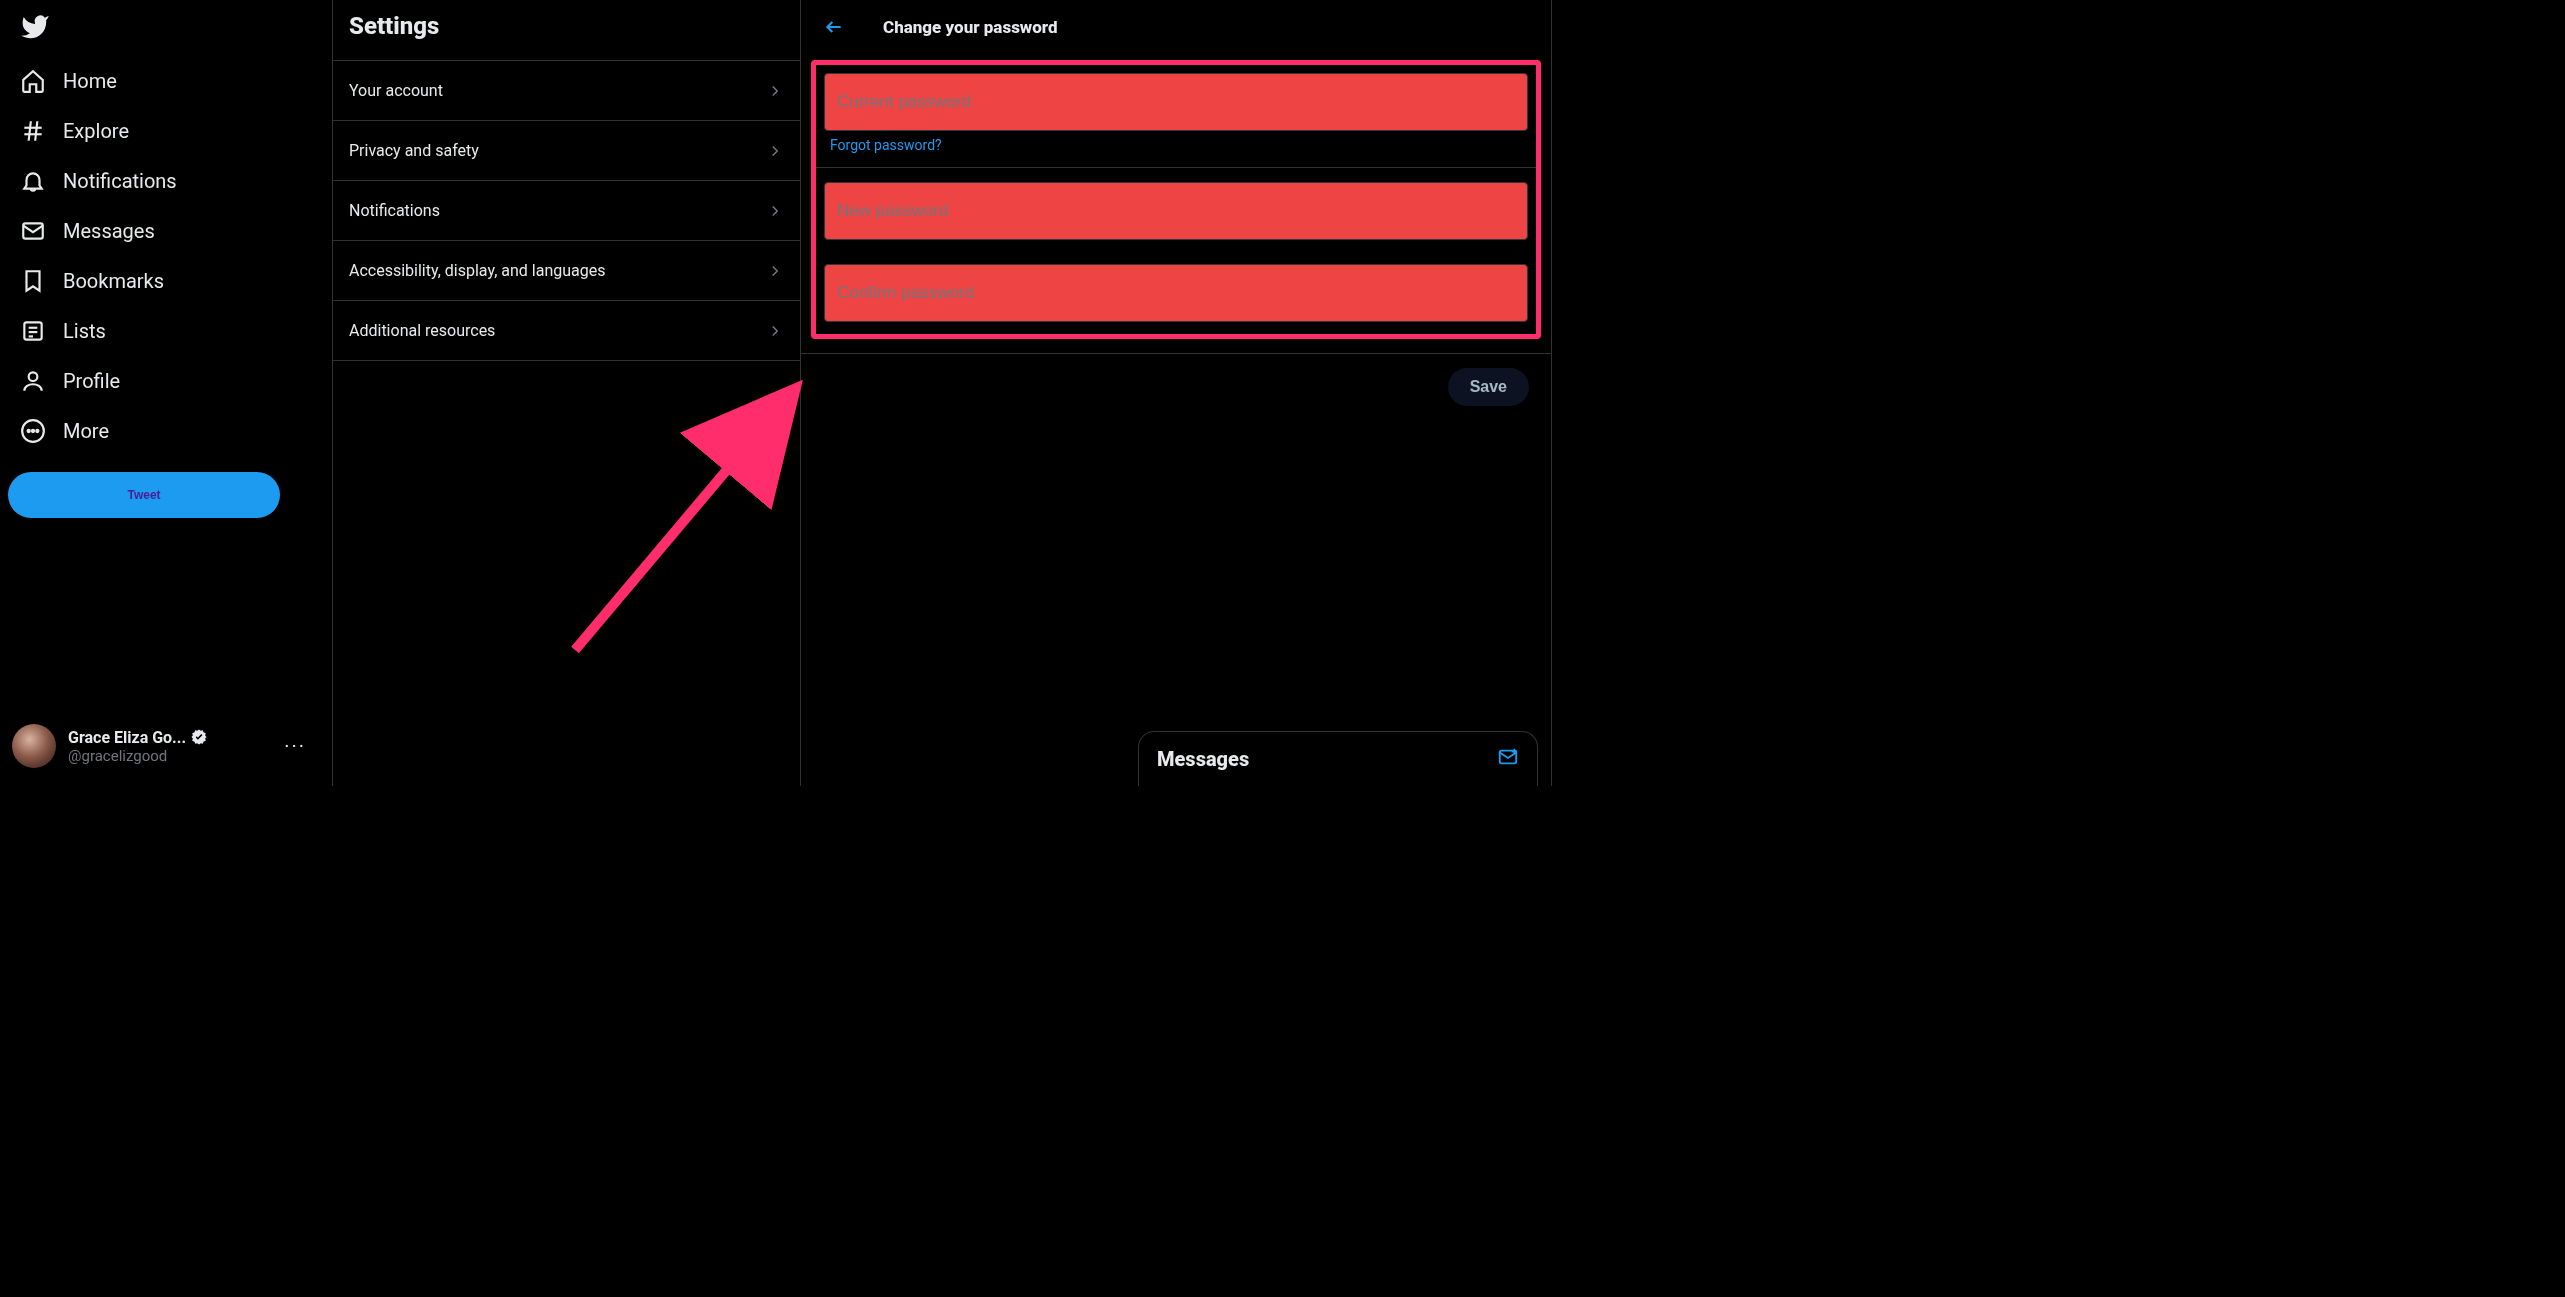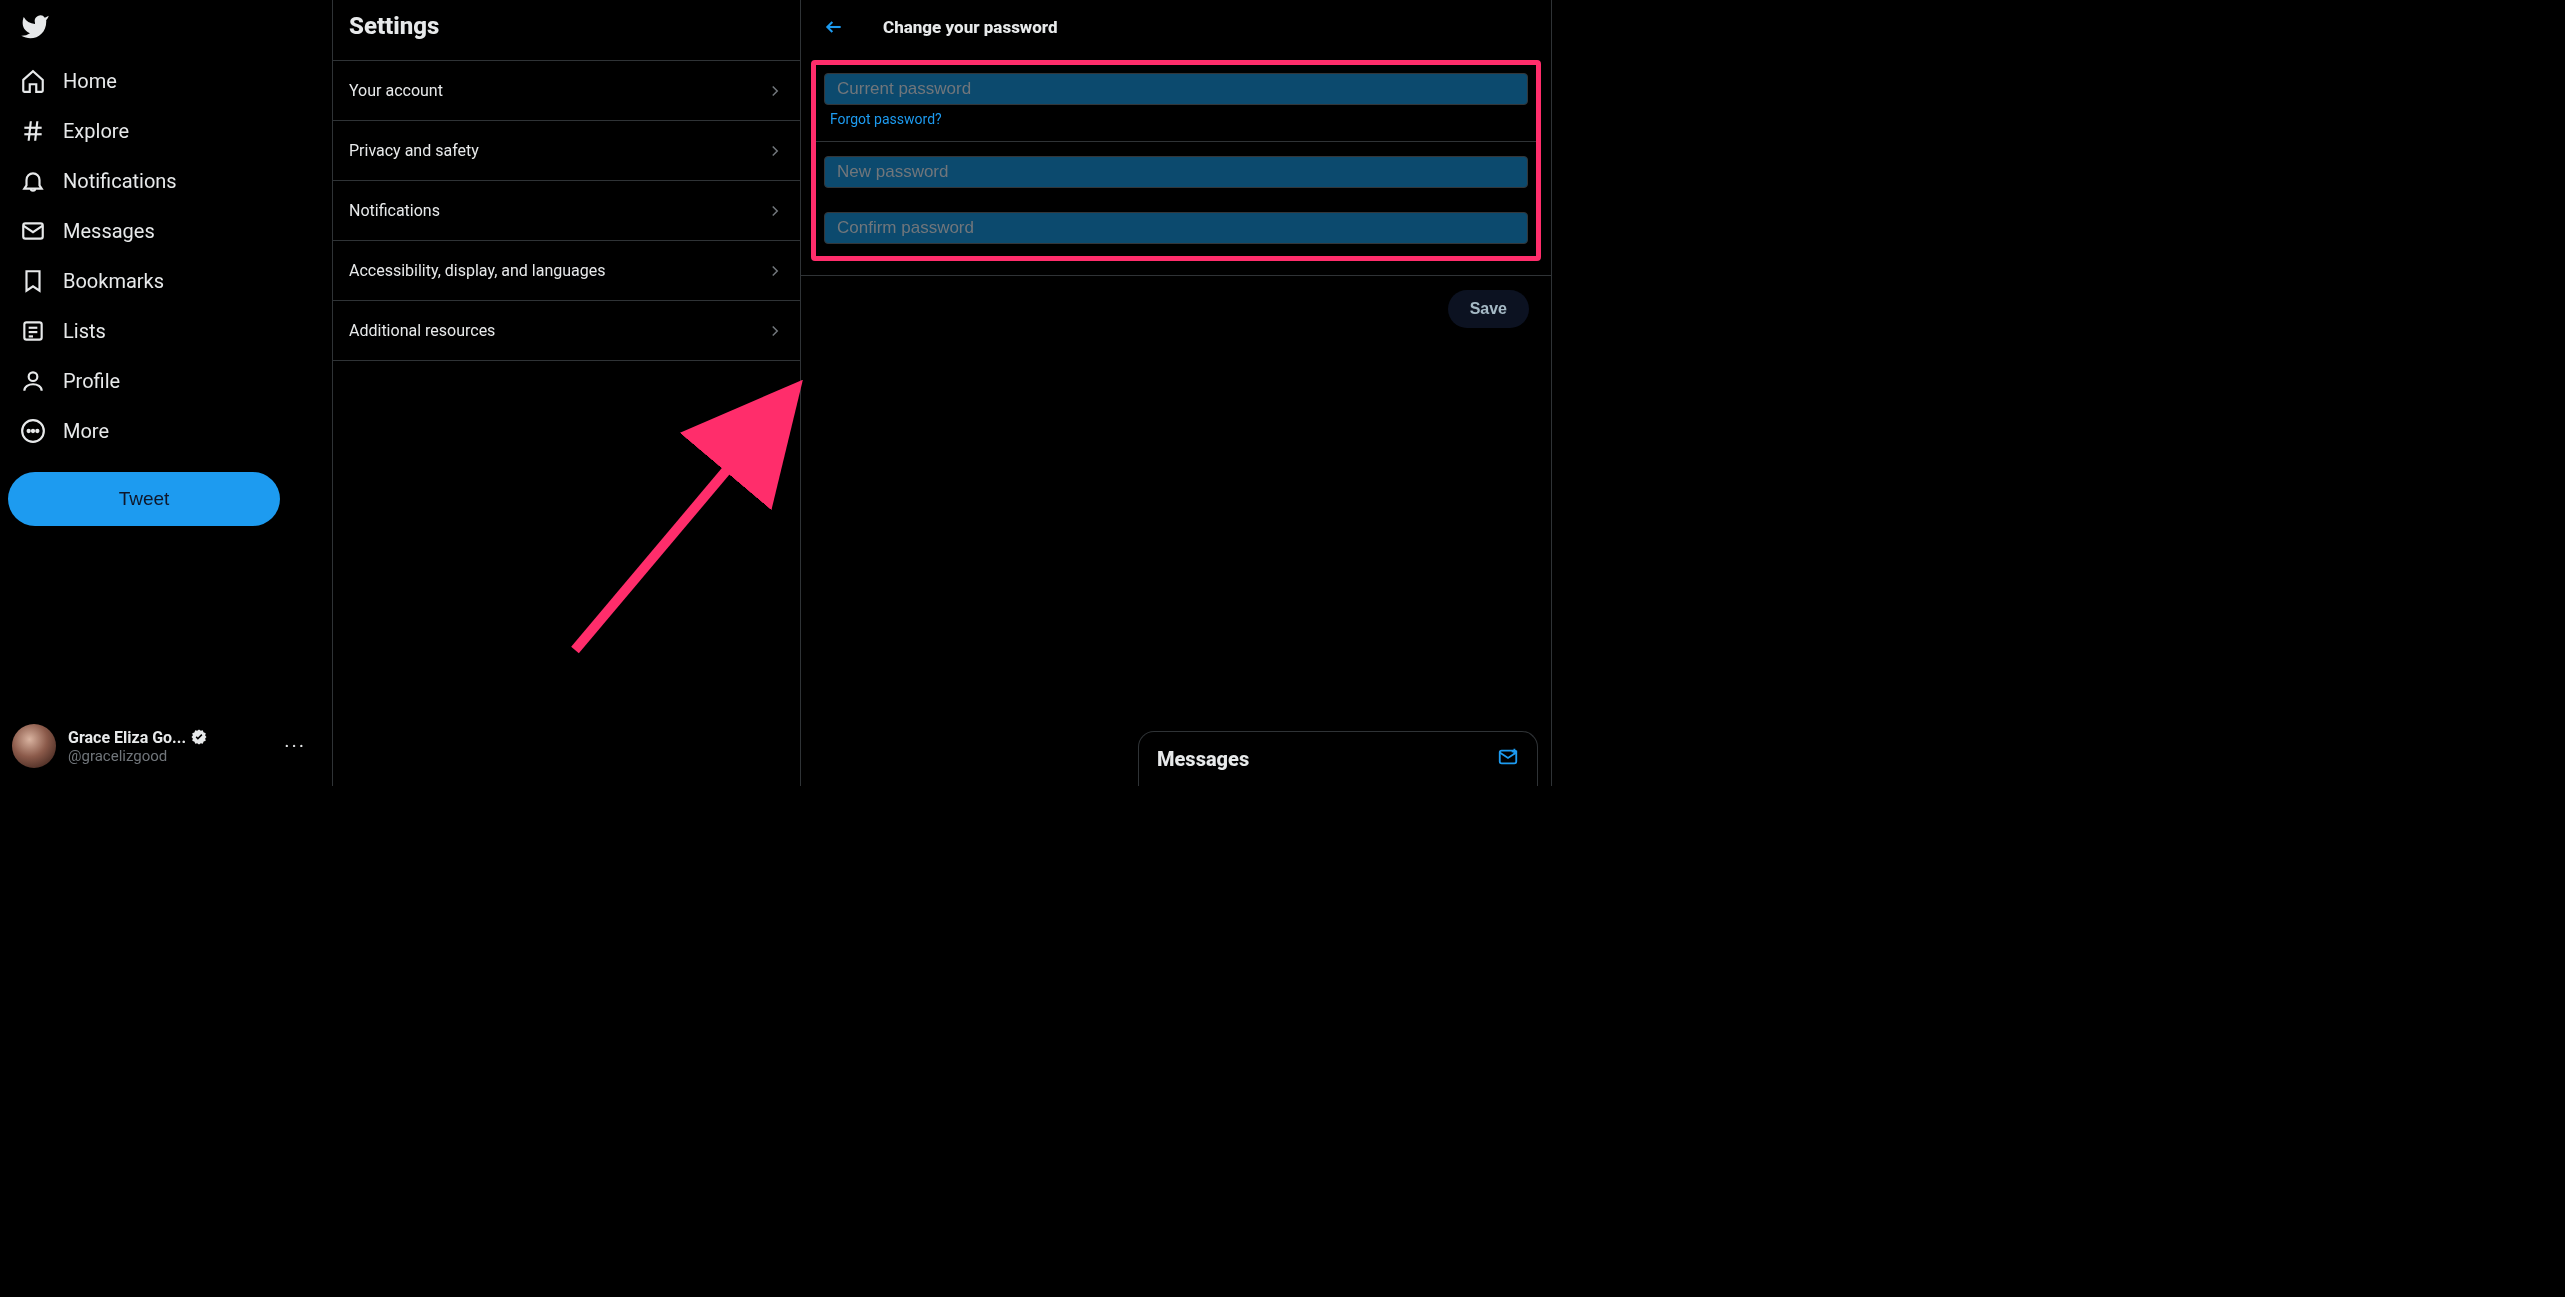--- a/index.html
+++ b/index.html
@@ -34,26 +34,26 @@
       cursor: pointer;
       width: fit-content;
     }
     .nav-item .icon { width: 26px; height: 26px; display:flex; align-items:center; justify-content:center; }
     .nav-item .icon svg { width: 26px; height: 26px; stroke: #e7e9ea; fill: none; stroke-width: 2; }
     .nav-label { font-size: 20px; font-weight: 400; }
     .tweet-btn {
       margin: 16px 0 0 0;
       width: 272px;
       background: #1d9bf0;
-      color: #0f172a;
+      color: #4c1d95;
       border: none;
       border-radius: 9999px;
       padding: 16px 0;
-      font-size: 19px;
-      font-weight: 400;
+      font-size: 12px;
+      font-weight: 700;
       cursor: pointer;
     }
     .account {
       margin-top: auto;
       display: flex;
       align-items: center;
       gap: 12px;
       padding: 8px 12px 14px 4px;
     }
     .avatar {
@@ -106,24 +106,24 @@
     .detail-title { font-size:17px; font-weight:800; }
     .highlight-box {
       border: 5px solid #ff2d6b;
       margin: 0 10px 0 10px;
       padding: 6px 8px 8px 8px;
       border-radius: 4px;
     }
     .field-group { padding: 2px 0 4px 0; }
     .pw-input {
       width:100%;
-      background:#0c4a6e;
+      background:#ef4444;
       border:1px solid #333639;
       border-radius:4px;
-      padding: 5px 12px;
+      padding: 18px 12px;
       font-size:17px;
       color:#e7e9ea;
     }
     .pw-input::placeholder { color:#71767b; }
     .forgot-link { color:#1d9bf0; font-size:14px; padding: 6px 2px 2px 6px; display:inline-block; cursor:pointer;}
     .sep { height:1px; background:#2f3336; margin: 8px -8px 12px -8px; }
     .pw-gap { height: 18px; }
     .after-box-sep { height:1px; background:#2f3336; margin-top: 14px; }
     .save-row { display:flex; justify-content:flex-end; padding: 14px 22px 0 0; }
     .save-btn {

